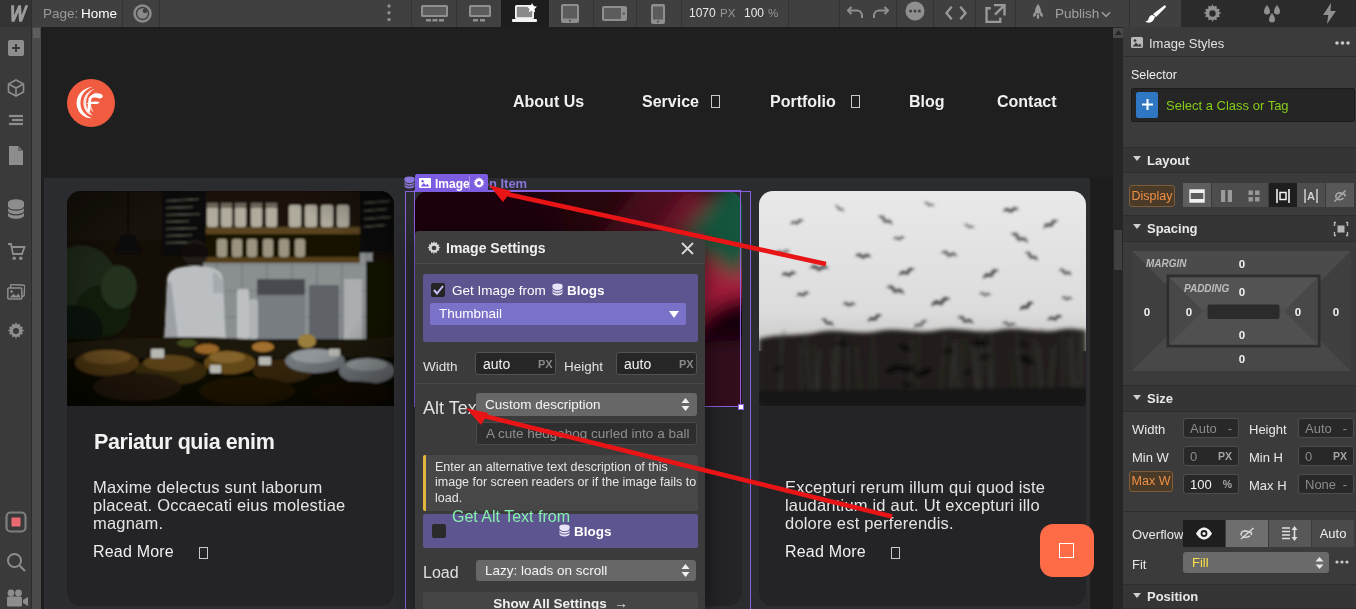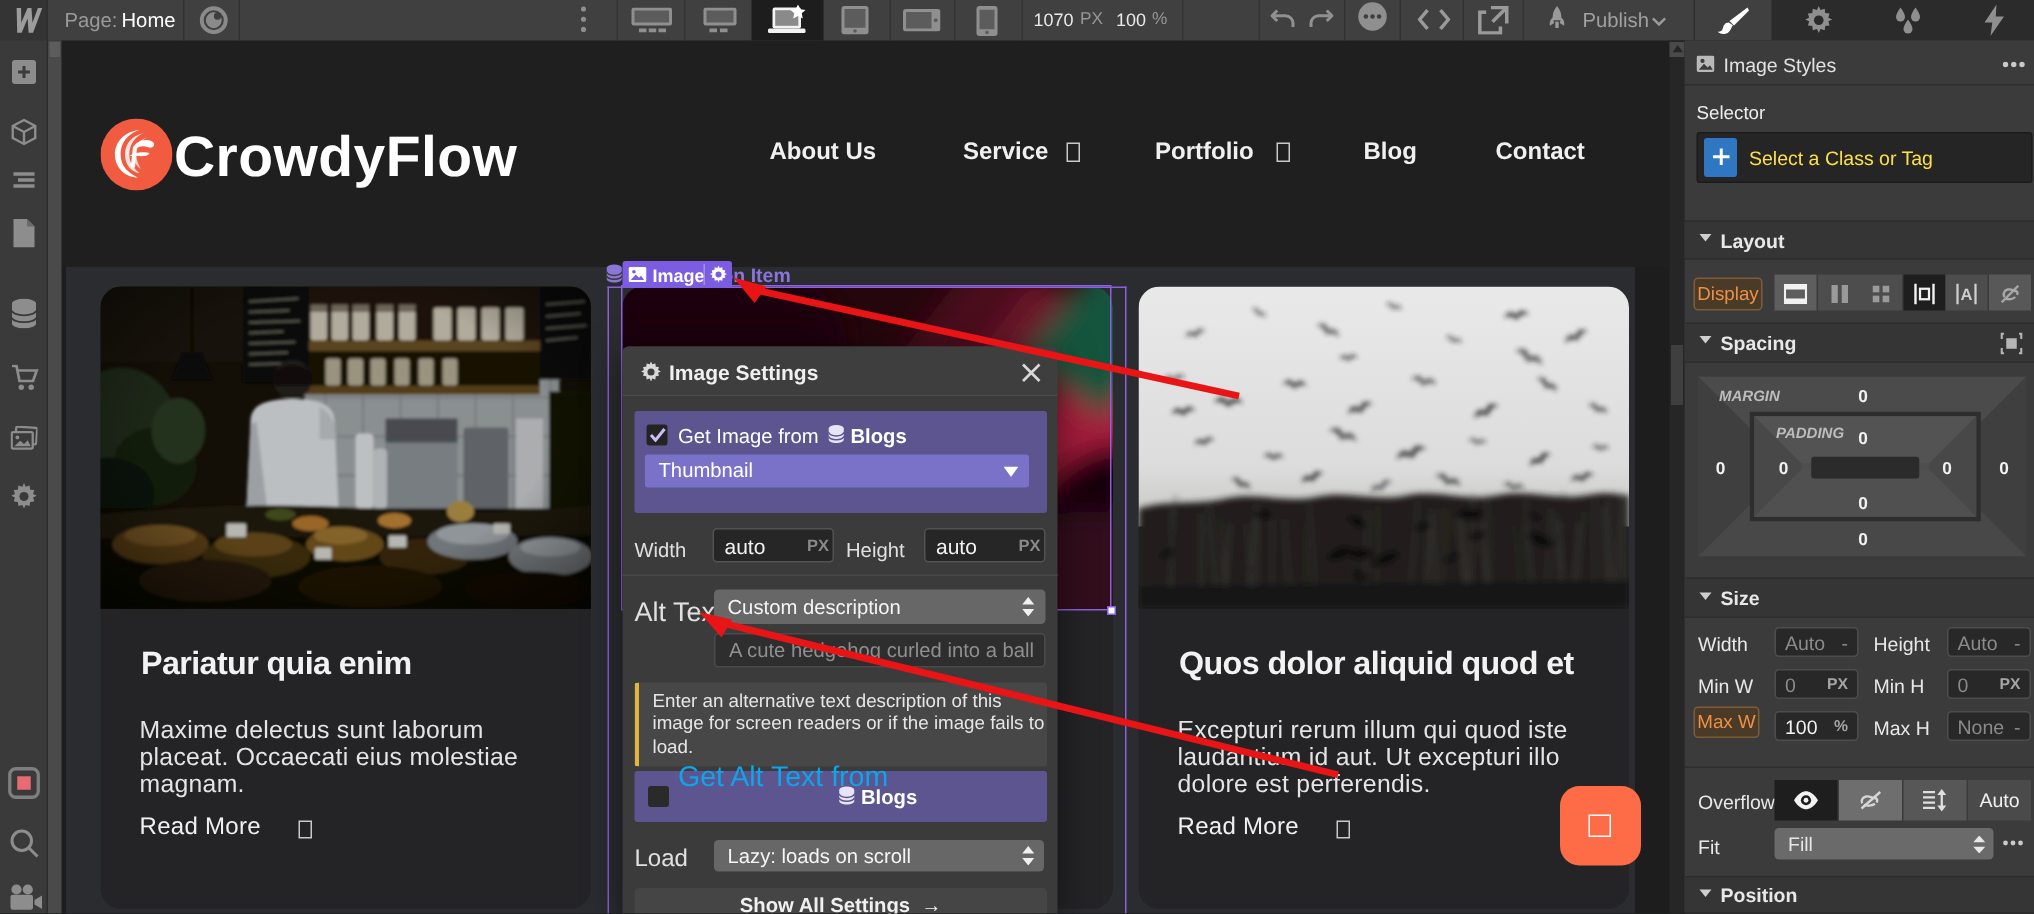--- a/index.html
+++ b/index.html
@@ -48,21 +48,20 @@
     <div id="siteheader">
 
       <svg class="abs" style="left:26px;top:52px" width="48" height="48" viewBox="0 0 50 50">
         <circle cx="25" cy="25" r="25" fill="#f15b40"></circle>
         <path d="M27 8 C17 9 10 16 10 25 C10 34 17 41 26 41 C22 39 14 35 14 25 C14 15 21 10 27 8 Z" fill="#fff"></path>
         <path d="M30 10 C22 12 17 17 17 25 C17 33 22 37 27 38 C24 35 20 32 20 25 C20 17 25 12 30 10 Z" fill="#fff" opacity=".85"></path>
         <path d="M33 13 C26 15 23 19 23 25 C23 30 25 33 28 35 C26 31 25 29 25 25 C25 19 28 15 33 13 Z" fill="#fff" opacity=".7"></path>
         <path d="M24 18 C28 14 35 14 37 17 C38 19 36 21 33 20 C30 19 27 19 25 21 L24 34 L21 34 L22.5 20 Z" fill="#fff"></path>
         <path d="M20 26 C24 23 31 23 34 24 C33 27 28 26 25 26 Z" fill="#fff"></path>
       </svg>
-      <div class="abs" style="left:75px;top:57px;color:#fff;font-size:38px;font-weight:700;letter-spacing:.3px">CrowdyFlow</div>
       <div class="nav" style="left:472px">About Us</div>
       <div class="nav" style="left:601px">Service</div>
       <div class="glyphbox" style="left:670px;top:68px;height:13px"></div>
       <div class="nav" style="left:729px">Portfolio</div>
       <div class="glyphbox" style="left:810px;top:68px;height:13px"></div>
       <div class="nav" style="left:868px">Blog</div>
       <div class="nav" style="left:956px">Contact</div>
     </div>
     <div id="sitesection"></div>
 
@@ -400,21 +399,20 @@
             <ellipse cx="190" cy="160" rx="5.9" ry="2.7" fill="#0f0f0d" transform="rotate(-12 190 160)"></ellipse>
             <ellipse cx="162" cy="183" rx="6.8" ry="3.1" fill="#0f0f0d" transform="rotate(-13 162 183)"></ellipse>
             <ellipse cx="134" cy="178" rx="8.7" ry="3.9" fill="#0f0f0d" transform="rotate(-25 134 178)"></ellipse>
             <ellipse cx="226" cy="166" rx="5.9" ry="2.7" fill="#0f0f0d" transform="rotate(-12 226 166)"></ellipse>
             <ellipse cx="19" cy="178" rx="5.4" ry="2.4" fill="#0f0f0d" transform="rotate(-24 19 178)"></ellipse>
             <ellipse cx="268" cy="169" rx="8.8" ry="4.0" fill="#0f0f0d" transform="rotate(24 268 169)"></ellipse>
           </g>
           <path d="M0 200 L327 196 L327 215 L0 215 Z" fill="#111110" opacity=".8"></path>
         </g>
       </svg>
-      <div class="cardtitle" style="left:27px;top:239px">Quos dolor aliquid quod et</div>
       <div class="cardbody" style="left:26px;top:288px;width:285px">Excepturi rerum illum qui quod iste laudantium id aut. Ut excepturi illo dolore est perferendis.</div>
       <div class="readmore" style="left:26px;top:352px">Read More</div>
       <div class="glyphbox" style="left:132px;top:356px"></div>
     </div>
   </div>
   <div id="topbar">
 
     <div class="abs" style="left:0;top:0;width:32px;height:27px;background:#343434;border-right:1px solid #2e2e2e"></div>
     <svg class="abs" style="left:6px;top:4px" width="22" height="19" viewBox="0 0 20 17">
         <path d="M3 1 L6 16 L8.7 16 L10.8 7.5 L12.9 16 L15.6 16 L18.6 1 L15.9 1 L14.2 10 L12 1 L9.6 1 L7.4 10 L5.7 1 Z" fill="#9c9c9c" transform="skewX(-10) translate(1.8,0)"></path>
@@ -649,21 +647,21 @@
           <circle cx="13" cy="2" r="1.8"></circle>
         </g>
       </svg>
 
     <div class="abs" style="left:8px;top:41px;font-size:12.5px;color:#ededed">Selector</div>
     <div class="abs" style="left:8px;top:61px;width:224px;height:34px;background:#252525;border:1px solid #1b1b1b;border-radius:2px"></div>
     <div class="abs" style="left:13px;top:65px;width:22px;height:26px;background:#2f77c2;border-radius:2px"></div>
     <svg class="abs" style="left:18px;top:71px" width="13" height="13" viewBox="0 0 13 13">
         <path d="M6.5 1 V12 M1 6.5 H12" stroke="#fff" stroke-width="2"></path>
       </svg>
-    <div class="abs" style="left:43px;top:71px;font-size:13px;color:#fde047">Select a Class or Tag</div>
+    <div class="abs" style="left:43px;top:71px;font-size:13px;color:#84cc16">Select a Class or Tag</div>
 
     <div class="phead" style="top:120px;height:26px"></div>
     <div class="ptri" style="left:10px;top:129px"></div>
     <div class="plabel abs" style="left:24px;top:126px">Layout</div>
 
     <div class="abs" style="left:6px;top:158px;width:46px;height:22px;background:#4a3a28;border:1px solid #7d5c37;border-radius:3px;color:#ef9045;font-size:12.5px;text-align:center;line-height:20px">Display</div>
     <div class="abs" style="left:60px;top:156px;width:28px;height:24px;background:#5e5e5e"></div>
     <div class="abs" style="left:88.5px;top:156px;width:28px;height:24px;background:#4d4d4d"></div>
     <div class="abs" style="left:117px;top:156px;width:28px;height:24px;background:#4d4d4d"></div>
     <div class="abs" style="left:145.5px;top:156px;width:28px;height:24px;background:#1e1e1e"></div>
@@ -795,21 +793,21 @@
           <line x1="1" y1="2" x2="9" y2="2"></line>
           <line x1="1" y1="5.5" x2="9" y2="5.5"></line>
           <line x1="1" y1="9" x2="9" y2="9"></line>
           <line x1="1" y1="12.5" x2="9" y2="12.5"></line>
         </g>
         <path d="M13.5 0 L16.5 4 H10.5 Z" fill="#e0e0e0"></path>
         <path d="M13.5 15 L16.5 11 H10.5 Z" fill="#e0e0e0"></path>
         <line x1="13.5" y1="3" x2="13.5" y2="12" stroke="#e0e0e0" stroke-width="1.5"></line>
       </svg>
     <div class="abs" style="left:9px;top:530px;font-size:13px;color:#e8e8e8">Fit</div>
-    <div class="abs" style="left:60px;top:525px;width:146px;height:21px;background:#6a6a6a;border-radius:3px;color:#e5e5e5;font-size:13px;line-height:21px;padding-left:9px">Fill</div>
+    <div class="abs" style="left:60px;top:525px;width:146px;height:21px;background:#6a6a6a;border-radius:3px;color:#fde047;font-size:13px;line-height:21px;padding-left:9px">Fill</div>
     <svg class="abs" style="left:192px;top:530px" width="9" height="12" viewBox="0 0 9 12">
         <path d="M4.5 0 L8.5 4.5 H0.5 Z" fill="#e8e8e8"></path>
         <path d="M4.5 12 L8.5 7.5 H0.5 Z" fill="#e8e8e8"></path>
       </svg>
     <svg class="abs" style="left:212px;top:533px" width="14" height="4" viewBox="0 0 14 4">
         <g fill="#c9c9c9">
           <circle cx="2" cy="2" r="1.6"></circle>
           <circle cx="7" cy="2" r="1.6"></circle>
           <circle cx="12" cy="2" r="1.6"></circle>
         </g>
@@ -888,21 +886,21 @@
     <svg class="abs" style="left:266px;top:167px" width="9" height="13" viewBox="0 0 9 13">
         <path d="M4.5 0 L8.5 5 H0.5 Z" fill="#f0f0f0"></path>
         <path d="M4.5 13 L8.5 8 H0.5 Z" fill="#f0f0f0"></path>
       </svg>
     <div class="abs" style="left:61px;top:191px;width:221px;height:23px;background:#2e2e2e;border:1px solid #4a4a4a;border-radius:3px;color:#8f8f8f;font-size:13.5px;line-height:21px;padding-left:9px">A cute hedgehog curled into a ball</div>
 
     <div class="abs" style="left:8px;top:224px;width:275px;height:56px;background:#474747;border-left:3px solid #e0b63e;border-radius:2px;color:#e6e6e6;font-size:12.5px;line-height:15.4px;padding:5px 0 0 9px">Enter an alternative text description of this image for screen readers or if the image fails to load.</div>
 
     <div class="abs" style="left:8px;top:283px;width:275px;height:34px;background:#5c5590;border-radius:2px"></div>
     <div class="abs" style="left:17px;top:293px;width:14px;height:14px;background:#2a2a2a;border-radius:2px"></div>
-    <div class="abs" style="left:37px;top:277px;font-size:19px;color:#0ea5e9">Get Alt Text from</div>
+    <div class="abs" style="left:37px;top:277px;font-size:16px;color:#86efac">Get Alt Text from</div>
     <svg class="abs" style="left:144px;top:293px" width="11" height="13" viewBox="0 0 11 13">
         <ellipse cx="5.5" cy="2.6" rx="5" ry="2.2" fill="#e8e4f8"></ellipse>
         <path d="M0.5 2.6 V10 C0.5 11.3 2.7 12.4 5.5 12.4 C8.3 12.4 10.5 11.3 10.5 10 V2.6" fill="#e8e4f8"></path>
         <path d="M0.5 5.2 C0.5 6.5 2.7 7.6 5.5 7.6 C8.3 7.6 10.5 6.5 10.5 5.2" stroke="#5c5590" stroke-width="1" fill="none"></path>
         <path d="M0.5 7.8 C0.5 9.1 2.7 10.2 5.5 10.2 C8.3 10.2 10.5 9.1 10.5 7.8" stroke="#5c5590" stroke-width="1" fill="none"></path>
       </svg>
     <div class="abs" style="left:159px;top:293px;font-size:13.5px;font-weight:700;color:#fff">Blogs</div>
 
     <div class="abs" style="left:8px;top:333px;font-size:16px;color:#e0e0e0">Load</div>
     <div class="abs" style="left:61px;top:329px;width:220px;height:21px;background:#676767;border-radius:3px;color:#f5f5f5;font-size:13.5px;line-height:21px;padding-left:9px">Lazy: loads on scroll</div>

